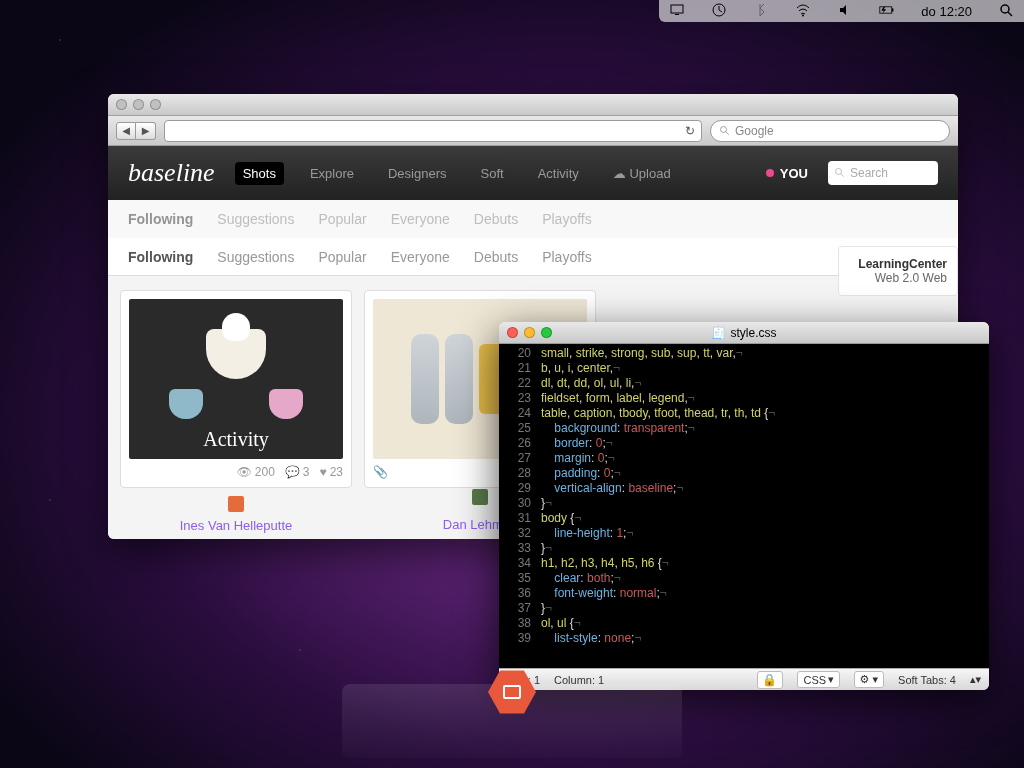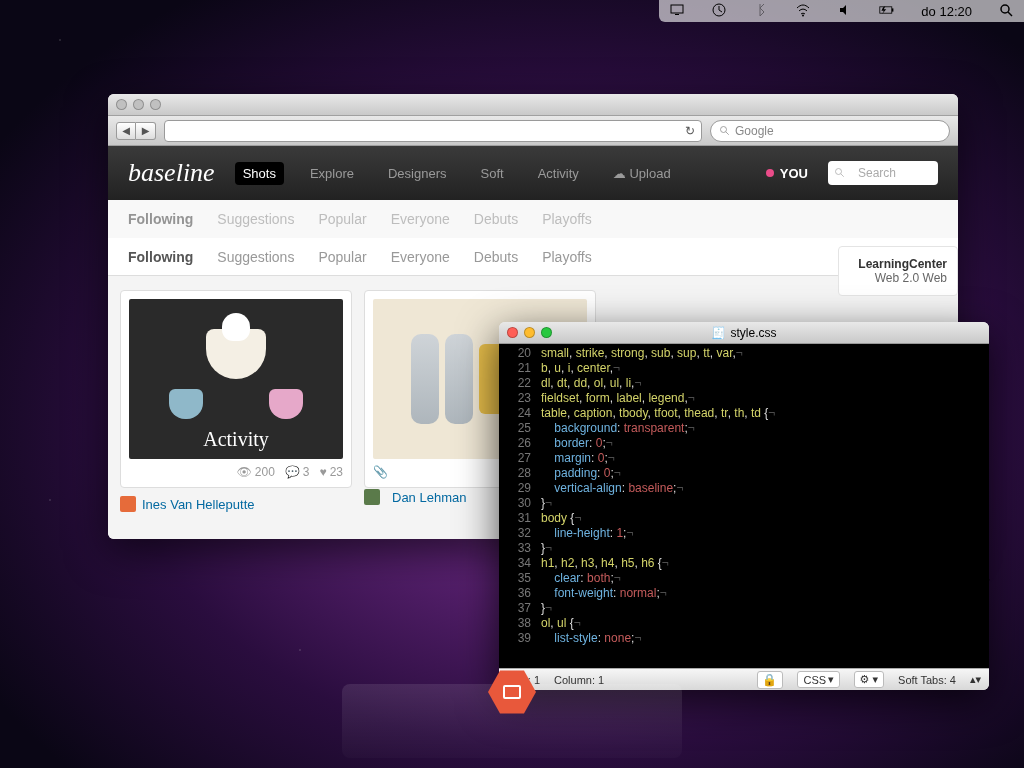--- a/index.html
+++ b/index.html
@@ -84,38 +84,38 @@
 }
 .drb-logo { font-family:cursive; font-size:26px; color:#fff; font-style:italic;}
 .drb-nav { display:flex; gap:18px; font-size:13px; }
 .drb-nav a { color:#9a9a9a; cursor:pointer; padding:4px 8px; border-radius:4px; }
 .drb-nav a.active { background:#000; color:#fff; }
 .drb-header .spacer { flex:1; }
 .you { color:#fff; font-weight:bold; font-size:13px; display:flex; align-items:center; gap:6px;}
 .you::before{content:"";width:8px;height:8px;background:#ea4c89;border-radius:50%;}
 .drb-search {
   width:110px; height:24px; background:#fff; border-radius:4px;
-  display:flex; align-items:center; gap:12px; padding:0 6px; font-size:12px; color:#aaa;
+  display:flex; align-items:center; gap:4px; padding:0 6px; font-size:12px; color:#aaa;
 }
 .drb-subnav {
   height:38px; display:flex; align-items:center; gap:24px; padding:0 20px;
   background:#fff; border-bottom:1px solid #ddd;
   font-size:14px; color:#999;
 }
 .drb-subnav a.active { color:#555; font-weight:bold; }
 .drb-subnav.ghost { opacity:.6; background:rgba(255,255,255,.6); border:none;}
 .shots { display:flex; gap:12px; padding:14px 12px; }
 .shot {
   width:232px; background:#fff; border:1px solid #ddd; border-radius:4px;
   padding:8px;
 }
 .shot .thumb { height:160px; border-radius:2px; }
 .shot-meta { display:flex; justify-content:flex-end; gap:10px; margin-top:6px; font-size:12px; color:#999; }
 .shot-meta span{display:flex;align-items:center;gap:3px;}
-.author { margin-top:6px; font-size:13px; color:#0369a1; display:flex; align-items:center; gap:6px;}
+.author { margin-top:6px; font-size:13px; color:#8b5cf6; display:flex; align-items:center; gap:6px;flex-direction:column;}
 .author .avatar{width:16px;height:16px;background:#e66b3a;border-radius:2px;}
 .sidebar-card {
   position:absolute; top:100px; right:0; width:120px; padding:10px;
   background:#fff; border:1px solid #e4e4e4; border-radius:4px;
   font-size:12px; color:#666; text-align:right;
 }
 
 .editor {
   position:absolute; top:322px; left:499px; width:490px; height:368px;
   background:#ededed; border-radius:6px;

